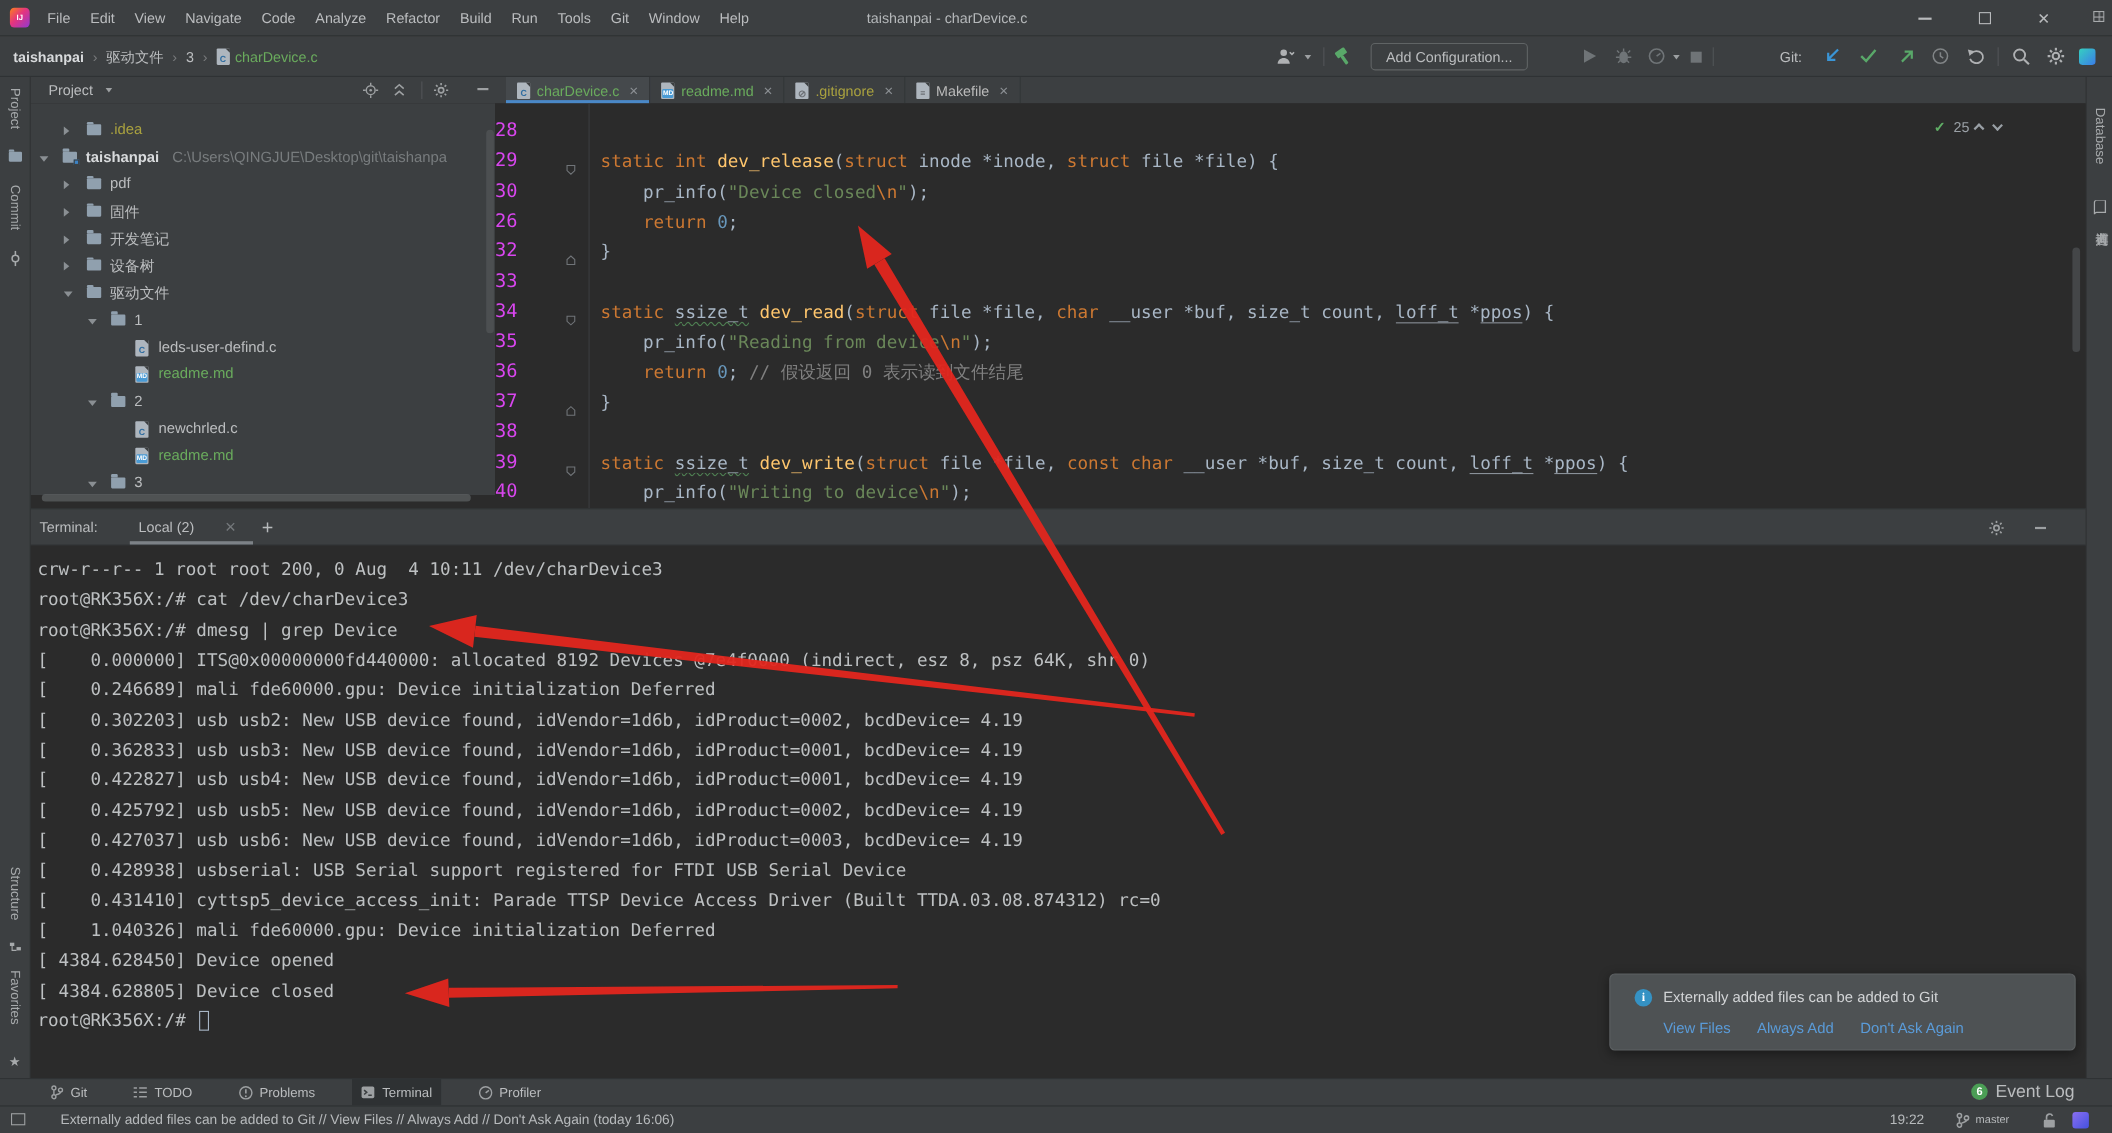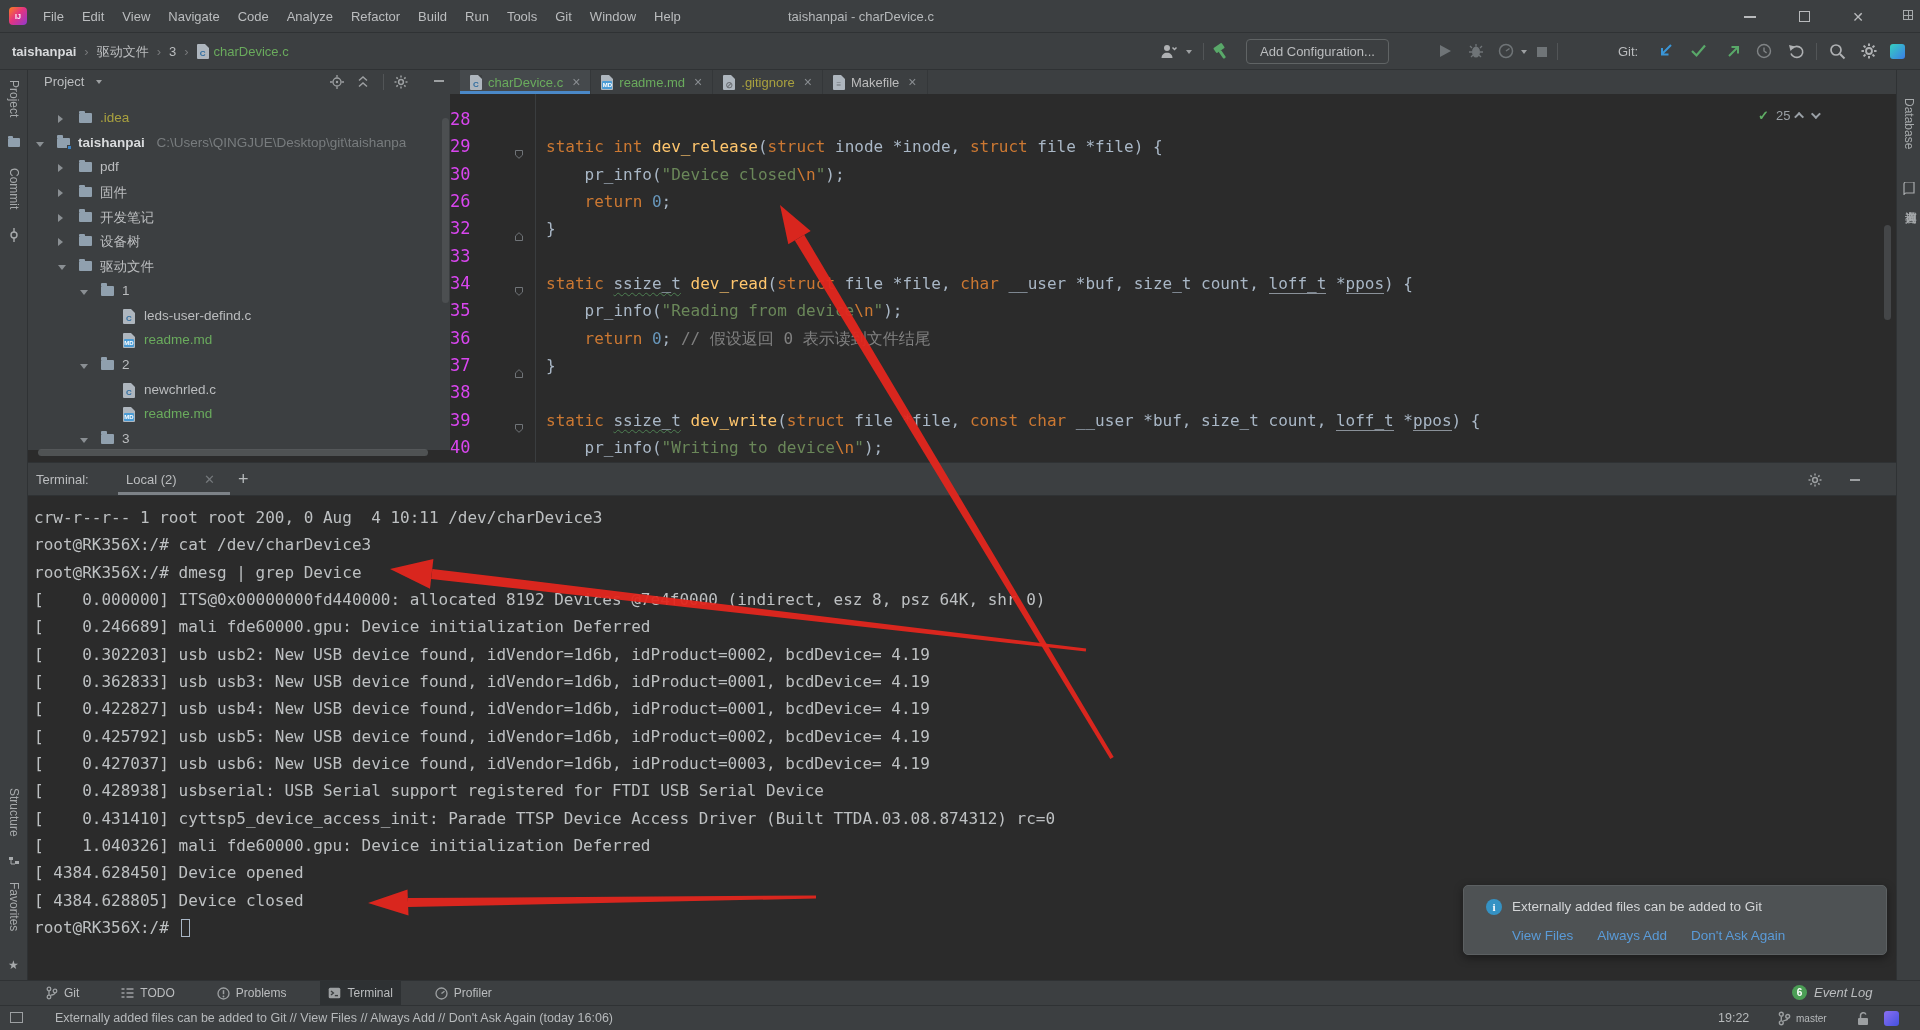--- a/index.html
+++ b/index.html
@@ -119,21 +119,21 @@
   .cursor{display:inline-block;width:9px;height:18px;border:1px solid #a9b7c6;vertical-align:-4px;margin-left:2px;}
 
   
   #bottombar{position:absolute;left:0;top:980px;width:1920px;height:25px;background:#3c3f41;border-top:1px solid #2f3234;
              display:flex;align-items:center;padding-left:38px;gap:26px;}
   .bitem{display:flex;align-items:center;gap:6px;font-size:12px;color:#bbbdbf;height:25px;padding:0 8px;}
   .bitem.active{background:#2e3133;}
   .eventlog{position:absolute;left:1792px;top:980px;height:25px;display:flex;align-items:center;gap:7px;}
   .elbadge{width:15px;height:15px;border-radius:50%;background:#4b9e55;color:#fff;font-size:10px;font-weight:bold;
            display:flex;align-items:center;justify-content:center;}
-  .ellbl{font-size:13px;color:#bbbdbf;font-style:italic;}
+  .ellbl{font-size:16px;color:#bbbdbf;}
 
   
   .statusbar{position:absolute;left:0;top:1005px;width:1920px;height:25px;background:#3c3f41;border-top:1px solid #2f3234;}
   .mon-icon{position:absolute;left:10px;top:6px;width:13px;height:11px;border:1.4px solid #9da0a2;}
   .status-msg{position:absolute;left:55px;top:0;height:25px;line-height:25px;font-size:12.5px;color:#b7babc;}
   .status-time{position:absolute;left:1718px;top:0;height:25px;line-height:25px;font-size:12.5px;color:#b7babc;}
   .status-branch{position:absolute;left:1796px;top:0;height:25px;line-height:25px;font-size:10px;color:#b7babc;}
   .sicon{position:absolute;top:5px;}
   .plugin-badge{position:absolute;width:15px;height:15px;border-radius:3px;}
 

